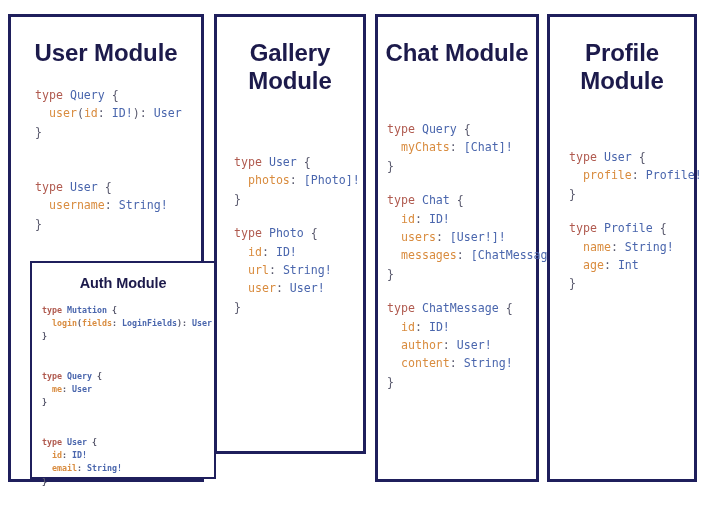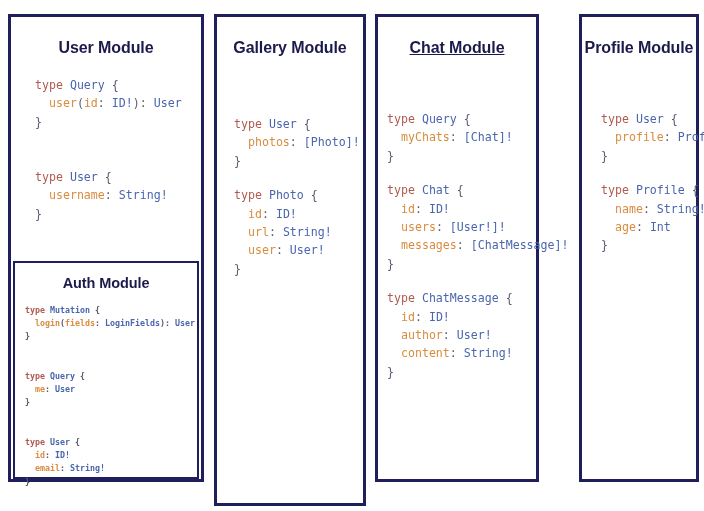--- a/index.html
+++ b/index.html
@@ -26,21 +26,21 @@
   .panel {
     position: absolute;
     background: #ffffff;
     border: 3px solid #1f1f5c;
     box-sizing: border-box;
   }
   .panel-title {
     text-align: center;
     font-family: "Liberation Sans", sans-serif;
     font-weight: bold;
-    font-size: 16px;
+    font-size: 24px;
     letter-spacing: -0.1px;
     color: #1c1a4b;
     margin: 0;
     padding: 0;
   }
 
   
   .code {
     font-family: "DejaVu Sans Mono", "Liberation Mono", monospace;
     font-size: 11.6px;
@@ -56,27 +56,27 @@
   }
   .kw   { color: #b05a4f; }   
   .tname{ color: #4a66ad; }   
   .fld  { color: #d98c3f; }   
   .pnc  { color: #5a5a6e; }   
 
   
   #panel-user    { left: 8px;   top: 14px;  width: 196px; height: 468px; }
   #panel-auth    { left: 14px;  top: 258px; width: 186px; height: 218px;
                    border-width: 2px; }
-  #panel-gallery { left: 214px; top: 14px;  width: 152px; height: 492px; }
+  #panel-gallery { left: 214px; top: 14px;  width: 152px; height: 440px; }
   #panel-chat    { left: 375px; top: 14px;  width: 164px; height: 468px; }
-  #panel-profile { left: 579px; top: 14px;  width: 120px; height: 468px; }
+  #panel-profile { left: 547px; top: 14px;  width: 150px; height: 468px; }
 
   #panel-user    .panel-title { margin-top: 22px; }
   #panel-gallery .panel-title { margin-top: 22px; }
-  #panel-chat    .panel-title { margin-top: 22px; text-decoration: underline; }
+  #panel-chat    .panel-title { margin-top: 22px; }
   #panel-profile .panel-title { margin-top: 22px; }
   #panel-auth    .panel-title { margin-top: 12px; font-size: 14.5px; }
 
   #panel-user    .code-wrap { margin-top: 19px;  margin-left: 24px; }
   #panel-auth    .code-wrap { margin-top: 13px;  margin-left: 10px; font-weight: bold; }
   #panel-gallery .code-wrap { margin-top: 58px;  margin-left: 17px; }
   #panel-chat    .code-wrap { margin-top: 53px;  margin-left: 9px; }
   #panel-profile .code-wrap { margin-top: 53px;  margin-left: 19px; }
 
   .block + .block { margin-top: 16px; }
@@ -85,21 +85,21 @@
 </style>
 </head>
 <body>
 
 <div class="canvas">
 
   <div class="panel" id="panel-user">
     <h2 class="panel-title">User Module</h2>
     <div class="code code-wrap" id="code-user"><div class="block"><div><span class="kw">type </span><span class="tname">Query</span><span class="pnc"> {</span></div><div><span class="pnc">  </span><span class="fld">user</span><span class="pnc">(</span><span class="fld">id</span><span class="pnc">: </span><span class="tname">ID!</span><span class="pnc">): </span><span class="tname">User</span></div><div><span class="pnc">}</span></div></div><div class="block gap-lg"><div><span class="kw">type </span><span class="tname">User</span><span class="pnc"> {</span></div><div><span class="pnc">  </span><span class="fld">username</span><span class="pnc">: </span><span class="tname">String!</span></div><div><span class="pnc">}</span></div></div></div>
 
-    <div class="panel" id="panel-auth" style="left:2px; top:244px;">
+    <div class="panel" id="panel-auth" style="left:19px; top:244px;">
       <h2 class="panel-title">Auth Module</h2>
       <div class="code small code-wrap" id="code-auth"><div class="block"><div><span class="kw">type </span><span class="tname">Mutation</span><span class="pnc"> {</span></div><div><span class="pnc">  </span><span class="fld">login</span><span class="pnc">(</span><span class="fld">fields</span><span class="pnc">: </span><span class="tname">LoginFields</span><span class="pnc">): </span><span class="tname">User</span></div><div><span class="pnc">}</span></div></div><div class="block"><div>&nbsp;</div><div><span class="kw">type </span><span class="tname">Query</span><span class="pnc"> {</span></div><div><span class="pnc">  </span><span class="fld">me</span><span class="pnc">: </span><span class="tname">User</span></div><div><span class="pnc">}</span></div></div><div class="block"><div>&nbsp;</div><div><span class="kw">type </span><span class="tname">User</span><span class="pnc"> {</span></div><div><span class="pnc">  </span><span class="fld">id</span><span class="pnc">: </span><span class="tname">ID!</span></div><div><span class="pnc">  </span><span class="fld">email</span><span class="pnc">: </span><span class="tname">String!</span></div><div><span class="pnc">}</span></div></div></div>
     </div>
   </div>
 
   <div class="panel" id="panel-gallery">
     <h2 class="panel-title">Gallery Module</h2>
     <div class="code code-wrap" id="code-gallery"><div class="block"><div><span class="kw">type </span><span class="tname">User</span><span class="pnc"> {</span></div><div><span class="pnc">  </span><span class="fld">photos</span><span class="pnc">: </span><span class="tname">[Photo]!</span></div><div><span class="pnc">}</span></div></div><div class="block"><div><span class="kw">type </span><span class="tname">Photo</span><span class="pnc"> {</span></div><div><span class="pnc">  </span><span class="fld">id</span><span class="pnc">: </span><span class="tname">ID!</span></div><div><span class="pnc">  </span><span class="fld">url</span><span class="pnc">: </span><span class="tname">String!</span></div><div><span class="pnc">  </span><span class="fld">user</span><span class="pnc">: </span><span class="tname">User!</span></div><div><span class="pnc">}</span></div></div></div>
   </div>
 

